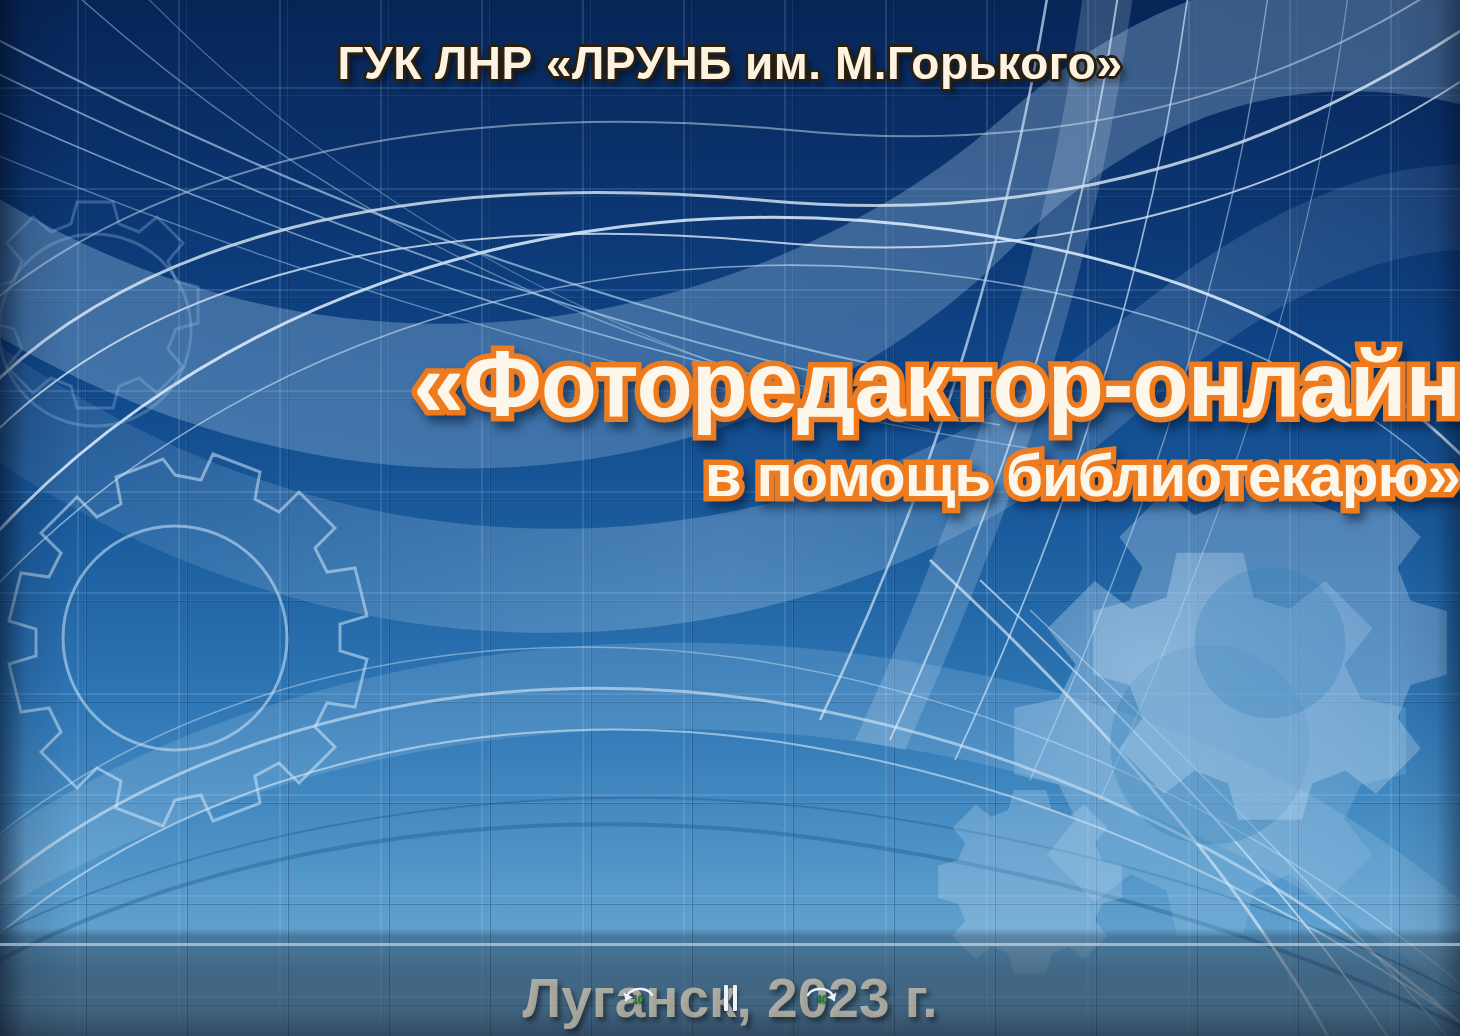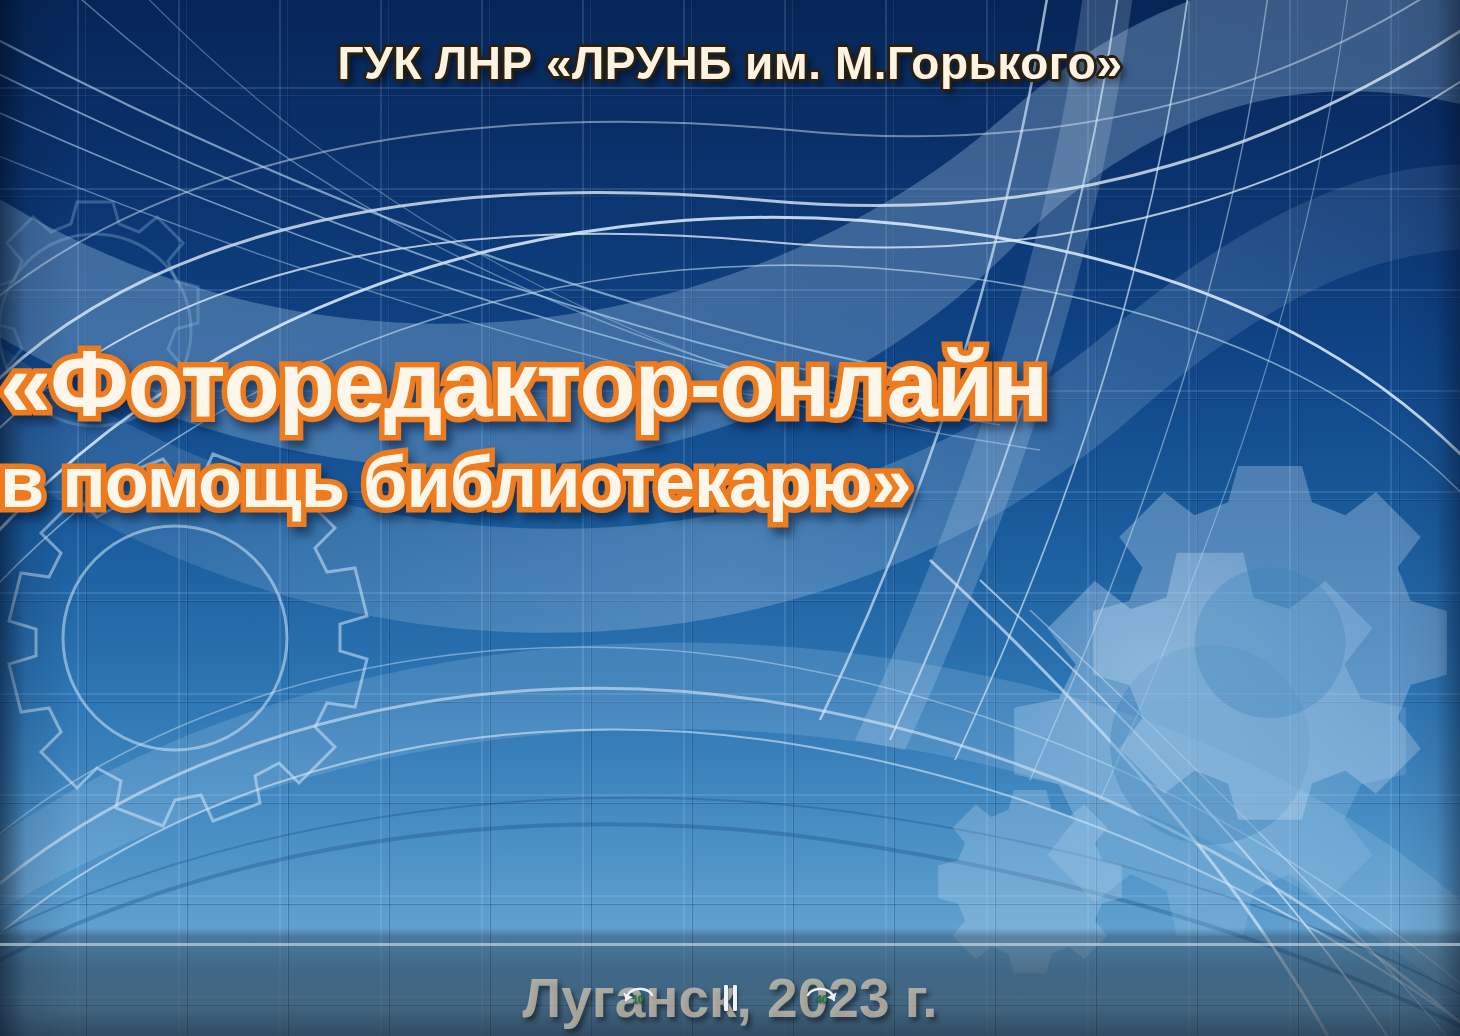--- a/index.html
+++ b/index.html
@@ -69,33 +69,33 @@
       -2px  2px 0 #2a2011, 2px  2px 0 #2a2011,
       -3px  0   0 #2a2011, 3px  0   0 #2a2011,
        0   -3px 0 #2a2011, 0    3px 0 #2a2011,
        5px 6px 7px rgba(0,0,0,.55);
   }
 
   .main-title {
     position: absolute;
     left: 0; width: 100%;
     top: 338px;
-    text-align: left;
+    text-align: right;
   }
   .tline {
     font-weight: bold;
     color: #fdf6ea;
     white-space: nowrap;
     line-height: 1.0;
     -webkit-text-stroke: 11px #ee7b1e;
     paint-order: stroke fill;
     filter: drop-shadow(5px 7px 5px rgba(0,20,50,.55));
   }
   .tline.l1 { font-size: 92px; letter-spacing: -1px; margin-bottom: 16px; }
-  .tline.l2 { font-size: 72px; letter-spacing: -1px; margin-bottom: 14px; }
+  .tline.l2 { font-size: 60px; letter-spacing: -1px; margin-bottom: 14px; }
   .tline.l3 { font-size: 80px; letter-spacing: -1px; }
 
   
   .video-overlay {
     position: absolute;
     left: 0; right: 0; bottom: 0;
     height: 108px;
     background: linear-gradient(180deg, rgba(15,28,44,.00) 0%, rgba(15,28,44,.30) 8%, rgba(15,28,44,.46) 40%, rgba(15,28,44,.52) 100%);
     pointer-events: none;
   }

